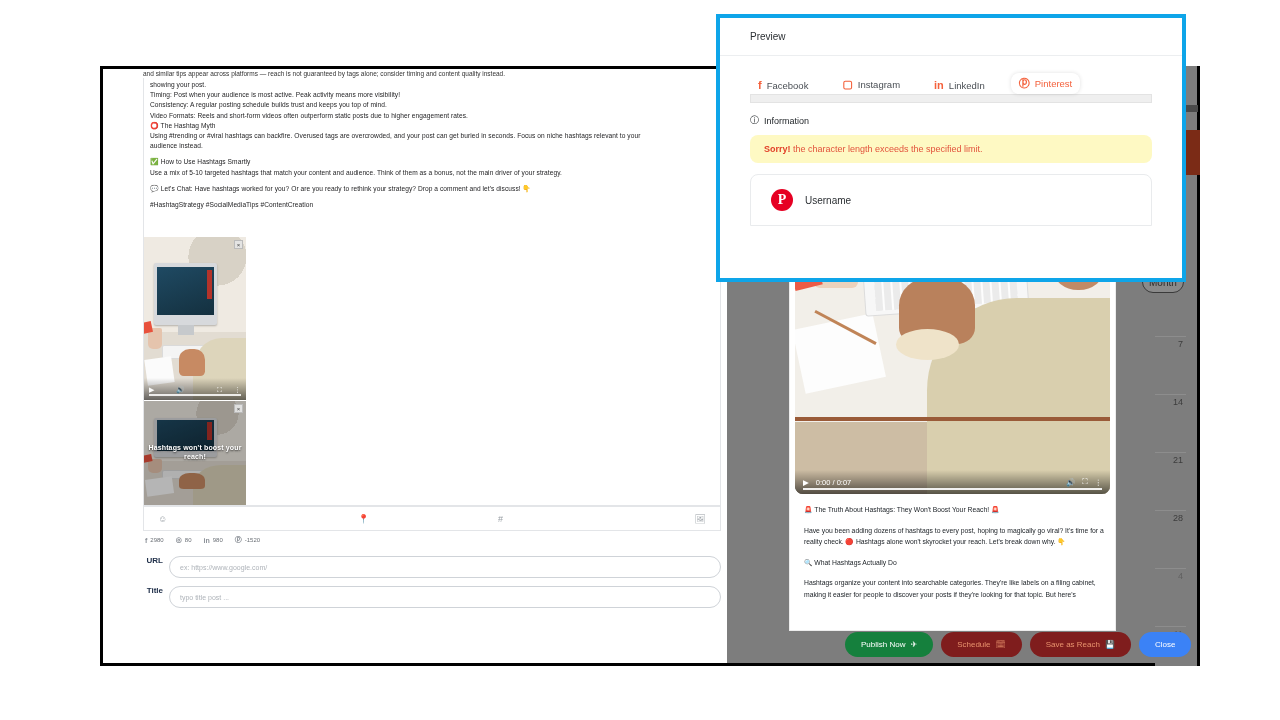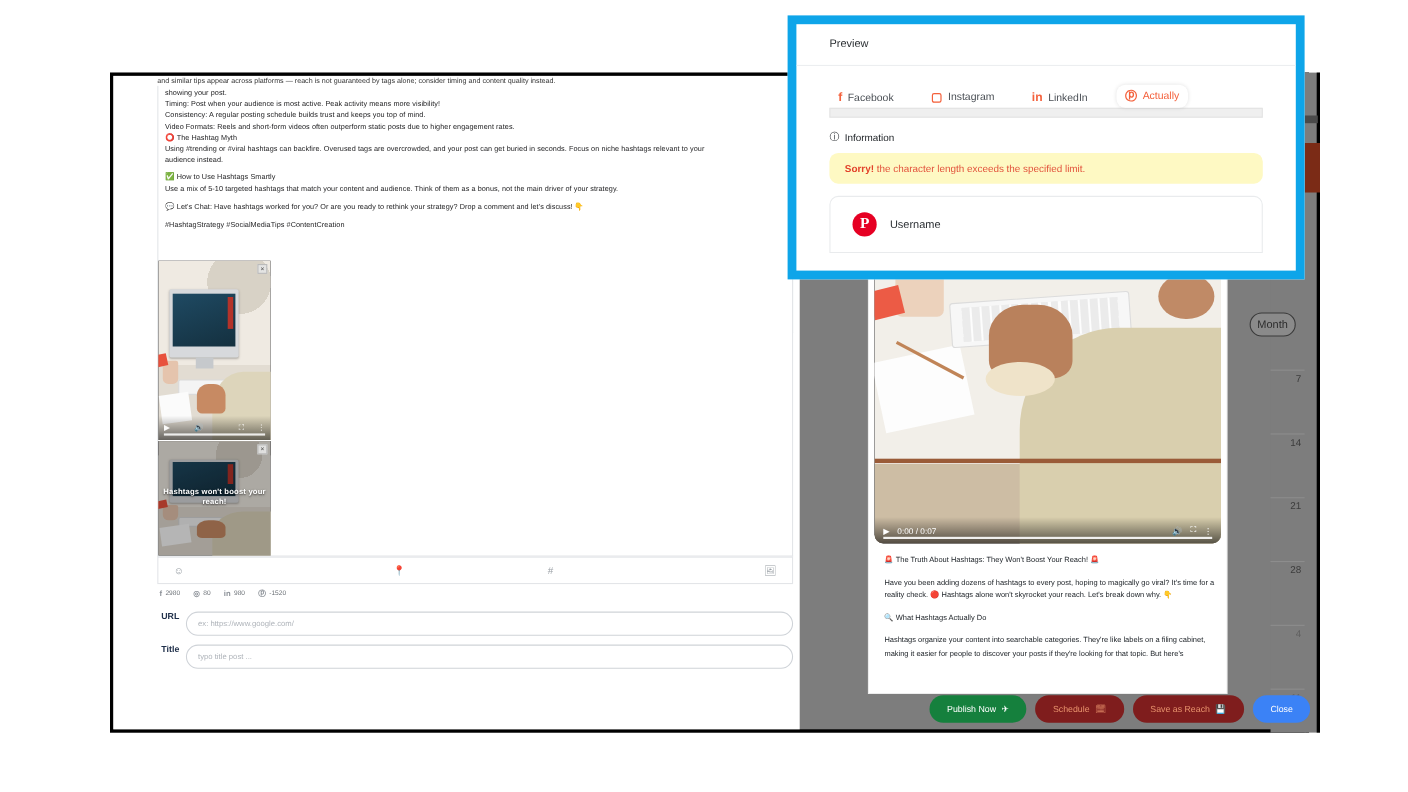--- a/index.html
+++ b/index.html
@@ -22,28 +22,28 @@
     background: #7d7d7d;
     border: 3px solid #000;
   }
   
   #bg-calendar {
     position: absolute;
     left: 1155px; top: 66px; width: 32px; height: 600px;
     background: #7d7d7d;
   }
   .cal-month-btn {
-    position: absolute; right: 9px; top: 205px;
+    position: absolute; right: 3px; top: 205px;
     width: 42px; height: 22px;
     border: 1px solid #3a3a3a; border-radius: 11px;
     background: #8a8a8a;
     display: flex; align-items: center; gap: 4px;
     padding-left: 6px;
     font-size: 10px; color: #2c2c2c;
-    overflow: hidden; white-space: nowrap; margin-top: 13px;
+    overflow: hidden; white-space: nowrap;
   }
   .cal-row {
     position: absolute; right: 0; width: 32px;
     border-top: 1px solid #8d8d8d;
     font-size: 9px; color: #3c3c3c;
     text-align: right; padding-right: 4px; padding-top: 2px;
   }
   #bg-accent-block {
     position: absolute; left: 1186px; top: 130px;
     width: 14px; height: 45px; background: #7b2b16;
@@ -253,23 +253,23 @@
     background: #fff;
     font-size: 7px; color: #aeb3b9;
     padding: 0 10px;
     display: flex; align-items: center;
   }
 
   
   #preview-modal {
     position: absolute;
     left: 716px; top: 14px;
-    width: 470px; height: 240px;
+    width: 470px; height: 268px;
     background: #fff;
-    border: 8px solid #0ea5e9;
+    border: 4px solid #0ea5e9;
     overflow: hidden;
     z-index: 30;
   }
   #preview-header {
     height: 38px; display: flex; align-items: center;
     padding-left: 30px;
     border-bottom: 1px solid #eceef0;
     font-size: 10px; color: #2b2f33;
   }
   #preview-body { padding: 14px 30px 0 30px; }
@@ -653,21 +653,21 @@
       <div class="stab">
         <span class="stab-ico">▢</span>
         <span>Instagram</span>
       </div>
       <div class="stab">
         <span class="stab-ico">in</span>
         <span>LinkedIn</span>
       </div>
       <div class="stab active">
         <span class="stab-ico">ⓟ</span>
-        <span>Actually</span>
+        <span>Pinterest</span>
       </div>
     </div>
     <div id="tab-underline"></div>
 
     <div id="information-row">
       <span>ⓘ</span>
       <span>Information</span>
     </div>
 
     <div id="error-banner">

